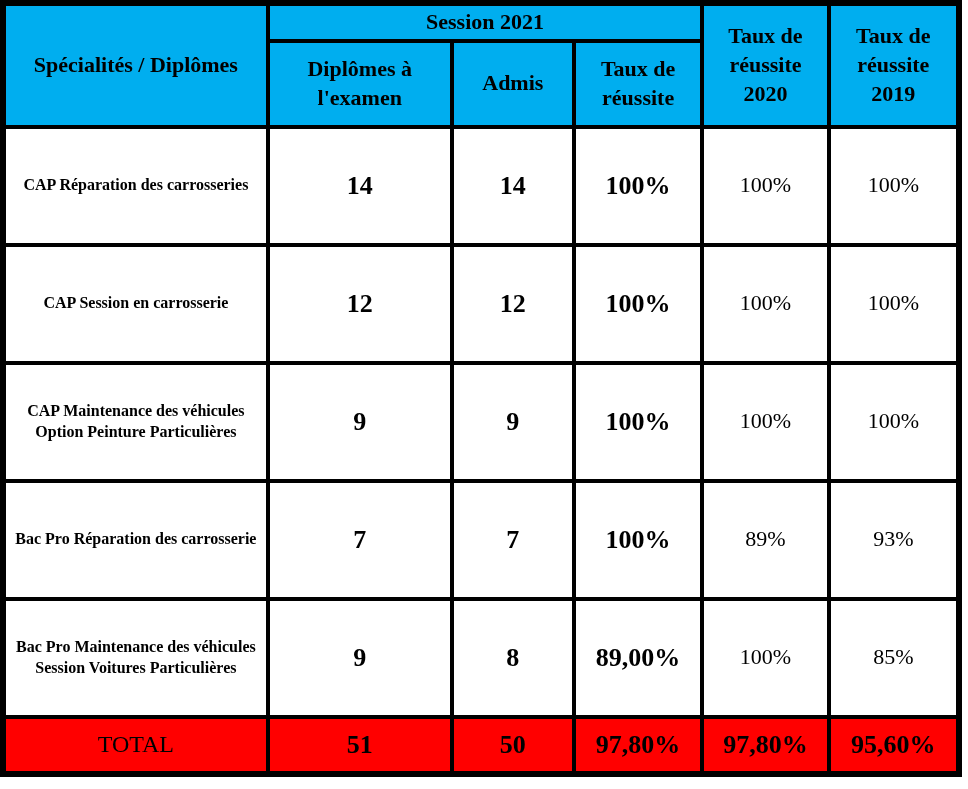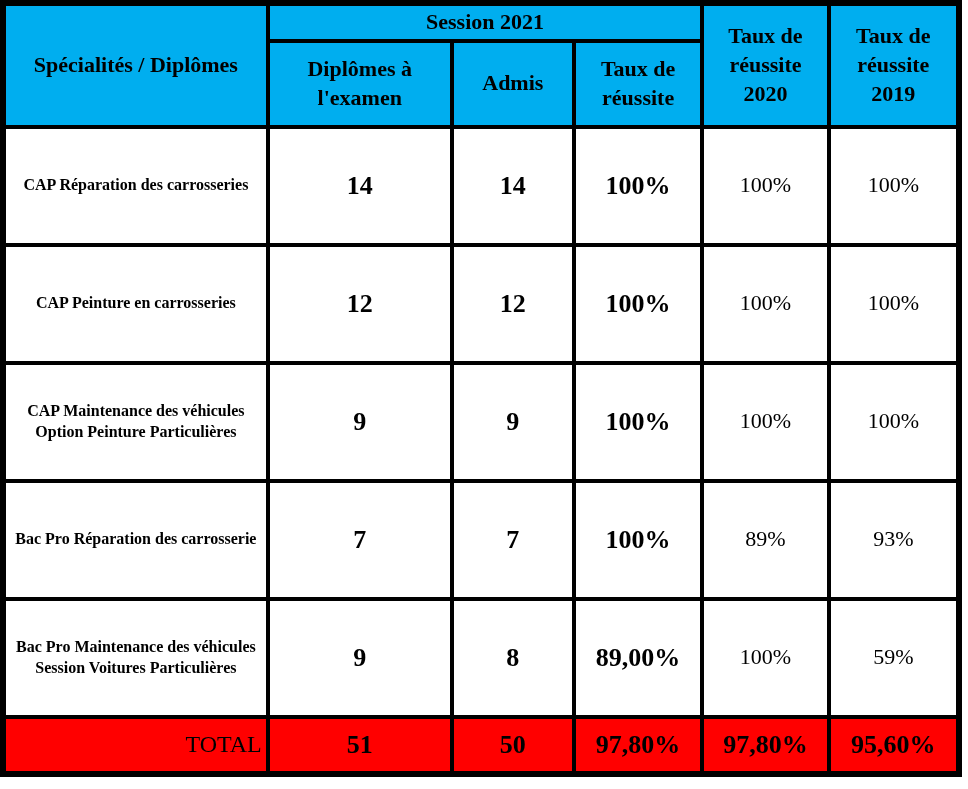--- a/index.html
+++ b/index.html
@@ -39,21 +39,21 @@
   }
   th.corner { white-space: nowrap; }
   tr.head-top { height: 36px; }
   tr.head-bottom { height: 86px; }
   tr.data-row { height: 118px; }
   tr.total-row { height: 57px; }
   td.row-label { font-weight: bold; font-size: 16px; }
   td.num-bold { font-weight: bold; font-size: 26px; }
   td.num-plain { font-weight: normal; font-size: 22px; }
   tr.total-row td { background: var(--total-bg); }
-  tr.total-row td.total-label { font-weight: normal; font-size: 24px; text-align: right; }
+  tr.total-row td.total-label { font-weight: normal; font-size: 24px; }
 </style>
 </head>
 <body>
 
 <table class="results">
   <colgroup>
     <col style="width:262px">
     <col style="width:182px">
     <col style="width:121px">
     <col style="width:127px">
@@ -76,21 +76,21 @@
   <tbody>
     <tr class="data-row">
       <td class="row-label">CAP Réparation des carrosseries</td>
       <td class="num-bold">14</td>
       <td class="num-bold">14</td>
       <td class="num-bold">100%</td>
       <td class="num-plain">100%</td>
       <td class="num-plain">100%</td>
     </tr>
     <tr class="data-row">
-      <td class="row-label">CAP Peinture en carrosseries</td>
+      <td class="row-label">CAP Session en carrosserie</td>
       <td class="num-bold">12</td>
       <td class="num-bold">12</td>
       <td class="num-bold">100%</td>
       <td class="num-plain">100%</td>
       <td class="num-plain">100%</td>
     </tr>
     <tr class="data-row">
       <td class="row-label">CAP Maintenance des véhicules Option Peinture Particulières</td>
       <td class="num-bold">9</td>
       <td class="num-bold">9</td>
@@ -105,21 +105,21 @@
       <td class="num-bold">100%</td>
       <td class="num-plain">89%</td>
       <td class="num-plain">93%</td>
     </tr>
     <tr class="data-row">
       <td class="row-label">Bac Pro Maintenance des véhicules Session Voitures Particulières</td>
       <td class="num-bold">9</td>
       <td class="num-bold">8</td>
       <td class="num-bold">89,00%</td>
       <td class="num-plain">100%</td>
-      <td class="num-plain">59%</td>
+      <td class="num-plain">85%</td>
     </tr>
     <tr class="total-row">
       <td class="total-label">TOTAL</td>
       <td class="num-bold">51</td>
       <td class="num-bold">50</td>
       <td class="num-bold">97,80%</td>
       <td class="num-bold">97,80%</td>
       <td class="num-bold">95,60%</td>
     </tr>
   </tbody>

